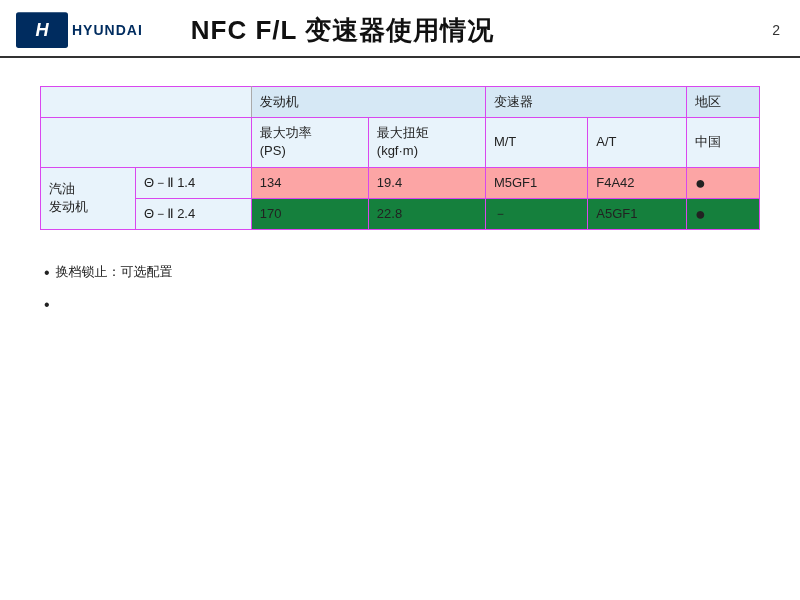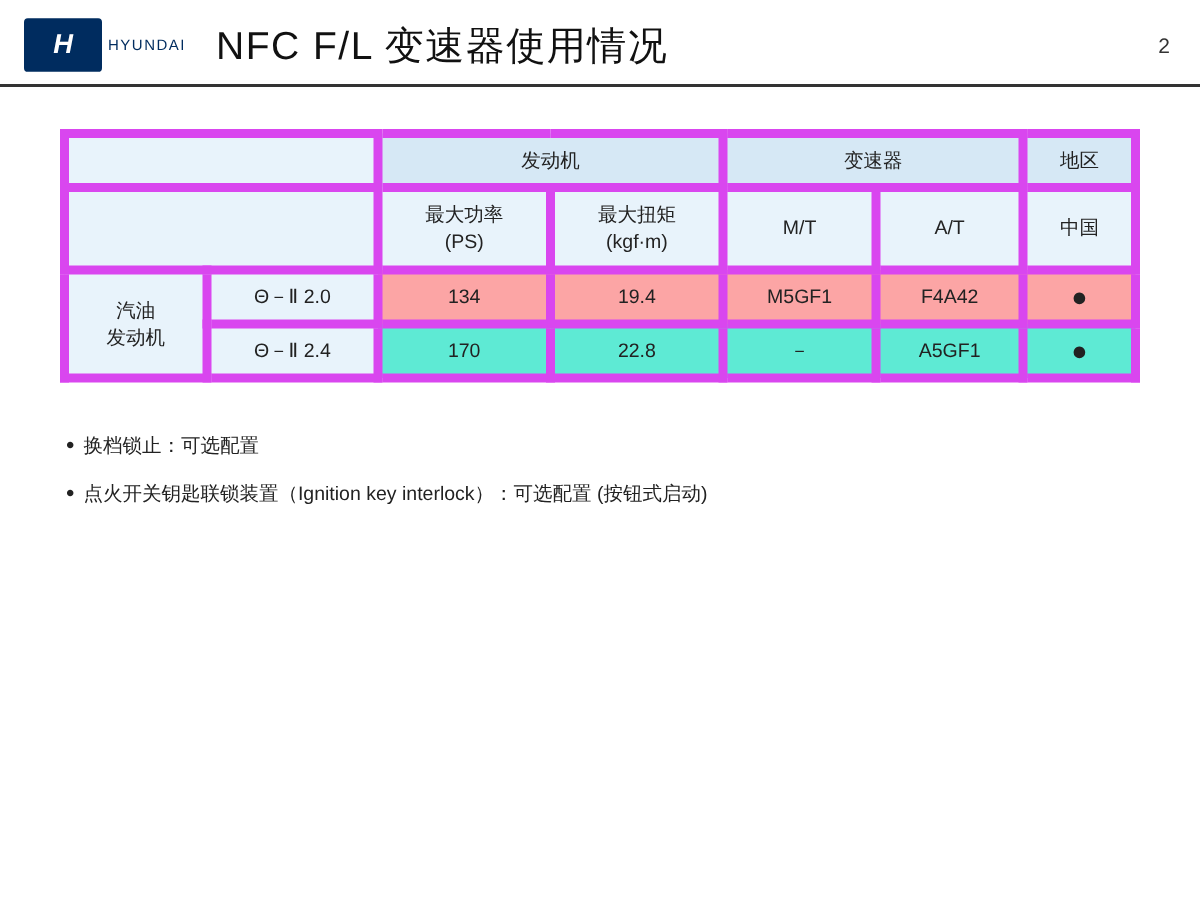--- a/index.html
+++ b/index.html
@@ -24,24 +24,25 @@
       display: flex;
       align-items: center;
       margin-right: 20px;
     }
     .logo-icon {
       width: 52px;
       height: 36px;
     }
     .header-title {
       font-size: 26px;
-      font-weight: normal;
+      font-weight: bold;
       color: #111;
       flex: 1;
       letter-spacing: 1px;
+      margin-left: 28px;
     }
     .page-number {
       font-size: 14px;
       color: #333;
       font-weight: normal;
     }
 
     
     .content {
       padding: 28px 40px 20px 40px;
@@ -50,40 +51,40 @@
     
     .table-container {
       margin-bottom: 24px;
     }
     table {
       width: 100%;
       border-collapse: collapse;
       font-size: 13px;
     }
     th, td {
-      border: 6px solid #d946ef;
-      text-align: center;
+      border: 1px solid #d946ef;
+      text-align: left;
       padding: 6px 8px;
       line-height: 1.4;
     }
     
     .row-header {
       background-color: #d6e8f5;
     }
     
     .row-subheader {
       background-color: #e8f3fb;
       padding-left: 48px;
     }
     
     .row-data {
       background-color: #fca5a5;
     }
     .row-data-alt {
-      background-color: #5eead4;
+      background-color: #15803d;
     }
     .cell-label {
       background-color: #e8f3fb;
       font-weight: normal;
     }
     .dot {
       font-size: 18px;
       line-height: 1;
     }
     
@@ -106,21 +107,21 @@
 </head>
 <body>
 
 <div class="header">
   <div class="logo-area">
 
     <svg class="logo-icon" viewBox="0 0 80 55" xmlns="http://www.w3.org/2000/svg">
       <rect width="80" height="55" rx="4" fill="#002C5F"></rect>
       <text x="40" y="36" text-anchor="middle" font-size="28" font-weight="bold" font-family="Arial" fill="white" font-style="italic">H</text>
     </svg>
-    <div style="margin-left:4px; font-size:10px; font-weight:normal; color:#002C5F; letter-spacing:1px;">HYUNDAI</div>
+    <div style="margin-left:4px; font-size:14px; font-weight:bold; color:#002C5F; letter-spacing:1px;">HYUNDAI</div>
   </div>
   <div class="header-title">NFC F/L 变速器使用情况</div>
   <div class="page-number">2</div>
 </div>
 
 <div class="content">
 
   <div class="table-container">
     <table>
 
@@ -136,21 +137,21 @@
         <td colspan="2" style="background:#e8f3fb;"></td>
         <td>最大功率<br>(PS)</td>
         <td>最大扭矩<br>(kgf·m)</td>
         <td>M/T</td>
         <td>A/T</td>
         <td>中国</td>
       </tr>
 
       <tr class="row-data">
         <td rowspan="2" class="cell-label">汽油<br>发动机</td>
-        <td class="cell-label">Θ－Ⅱ 2.0</td>
+        <td class="cell-label">Θ－Ⅱ 1.4</td>
         <td>134</td>
         <td>19.4</td>
         <td>M5GF1</td>
         <td>F4A42</td>
         <td class="dot">●</td>
       </tr>
 
       <tr class="row-data-alt">
         <td class="cell-label">Θ－Ⅱ 2.4</td>
         <td>170</td>
@@ -163,17 +164,16 @@
       </table>
   </div>
 
   <div class="notes">
     <div class="note-item">
       <span class="note-bullet">•</span>
       <span>换档锁止：可选配置</span>
     </div>
     <div class="note-item">
       <span class="note-bullet">•</span>
-      <span>点火开关钥匙联锁装置（Ignition key interlock）：可选配置 (按钮式启动)</span>
     </div>
   </div>
 
 </div>
 
 </body></html>

